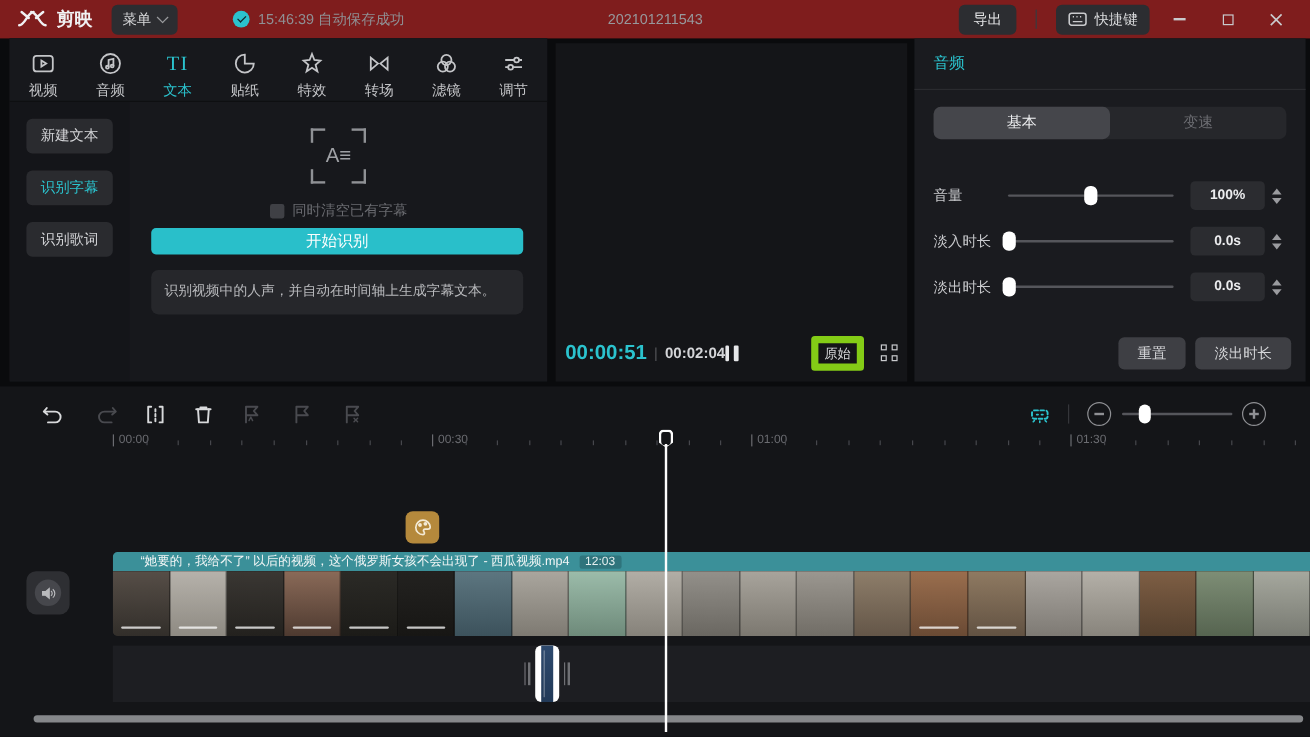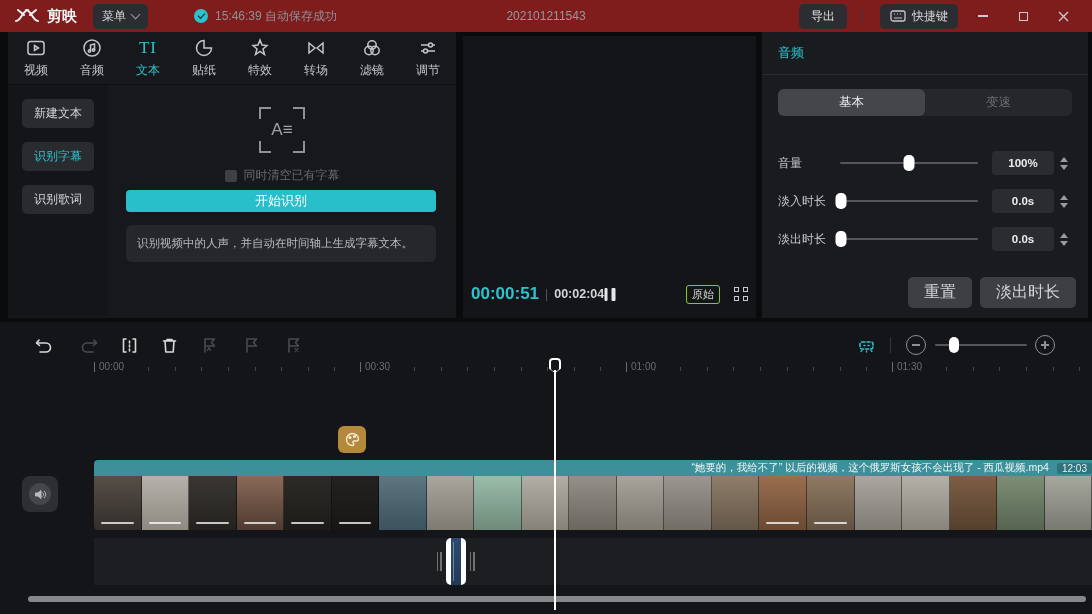--- a/index.html
+++ b/index.html
@@ -24,21 +24,21 @@
   .export-btn { background:#2c2d31; border-radius:5px; padding:4px 12px; color:#e2e3e5; }
   .tb-div { width:1px; height:16px; background:#3a3b3f; margin:0 6px; }
   .shortcut-btn { background:#2c2d31; border-radius:5px; padding:4px 10px; display:flex; align-items:center; gap:6px; }
   .win-btn { width:30px; height:24px; display:flex; align-items:center; justify-content:center; color:#c9cacd; }
   .min-glyph { width:10px; height:1.5px; background:#c9cacd; }
   .max-glyph { width:9px; height:9px; border:1.2px solid #c9cacd; }
 
   
   #media-panel { position:absolute; left:8px; top:32px; width:448px; height:286px; background:#17181c; }
   .media-tabs { height:53px; display:flex; background:#17181c; border-bottom:1px solid #0e0f11; }
-  .mtab { flex:1; display:flex; flex-direction:column; align-items:center; justify-content:center; gap:4px;
+  .mtab { flex:1; display:flex; flex-direction:column; align-items:center; justify-content:flex-end; gap:4px;
     color:#c4c5c8; font-size:12px; cursor:default; }
   .mtab svg { width:20px; height:20px; stroke:#c4c5c8; fill:none; stroke-width:1.5; }
   .mtab.active { color:#2bc3ce; }
   .mtab .ti { font-family:"Liberation Serif","DejaVu Serif",serif; font-size:17px; letter-spacing:1px; color:#2bc3ce; height:20px; line-height:20px; }
   .media-body { display:flex; height:232px; }
   .media-side { width:100px; background:#141519; padding-top:14px; display:flex; flex-direction:column; gap:14px; align-items:center; }
   .side-btn { width:72px; padding:6px 0; text-align:center; background:#2a2b2f; border-radius:5px; color:#d4d5d8; }
   .side-btn.active { color:#2bc3ce; }
   .media-main { flex:1; position:relative; }
   .ae-box { position:absolute; left:50%; top:22px; transform:translateX(-50%); width:46px; height:46px; color:#9b9da1; }
@@ -74,21 +74,21 @@
   .fig .shoe1 { position:absolute; left:5px; top:47px; width:6px; height:3px; background:#e8e6e2; }
   .fig .shoe2 { position:absolute; left:23px; top:47px; width:6px; height:3px; background:#e8e6e2; }
   .sub-overlay { position:absolute; left:0; right:0; bottom:17%; text-align:center; color:#fbfbfb; font-size:11px;
     text-shadow:0 1px 2px rgba(0,0,0,.8); letter-spacing:1px; }
   .pv-controls { position:absolute; left:8px; right:8px; bottom:13px; height:22px; display:flex; align-items:center; }
   .t-cur { color:#2bc3ce; font-weight:bold; font-size:17px; }
   .t-sep { color:#55565a; margin:0 6px; }
   .t-total { color:#d4d5d8; font-weight:bold; font-size:12.5px; }
   .pause-btn { position:absolute; left:50%; transform:translateX(-50%); display:flex; gap:4px; }
   .pause-btn i { width:3.5px; height:13px; background:#e6e7e9; border-radius:1px; }
-  .orig-btn { margin-left:auto; border:1px solid #84cc16; border-radius:3px; padding:1px 5px; font-size:11px; color:#d8d9db; }
+  .orig-btn { margin-left:auto; border:6px solid #84cc16; border-radius:3px; padding:1px 5px; font-size:11px; color:#d8d9db; }
   .fs-btn { margin-left:14px; width:14px; height:14px; position:relative; }
   .fs-btn span { position:absolute; width:5px; height:5px; border:1.6px solid #c9cacd; }
   .fs-tl{left:0;top:0;border-right:none;border-bottom:none;} .fs-tr{right:0;top:0;border-left:none;border-bottom:none;}
   .fs-bl{left:0;bottom:0;border-right:none;border-top:none;} .fs-br{right:0;bottom:0;border-left:none;border-top:none;}
 
   #inspector { position:absolute; left:762px; top:32px; width:326px; height:286px; background:#1a1b1f; }
   .insp-header { height:43px; display:flex; align-items:center; padding-left:16px; color:#2bc3ce; font-size:13px;
     border-bottom:1px solid #2a2b2f; }
   .seg { margin:14px 16px 0; height:27px; background:#26272b; border-radius:6px; display:flex; }
   .seg-item { flex:1; display:flex; align-items:center; justify-content:center; color:#6c6d72; font-size:12.5px; border-radius:6px; }
@@ -96,21 +96,21 @@
   .slider-row { position:absolute; left:16px; right:14px; height:22px; display:flex; align-items:center; }
   .sl-label { width:62px; color:#c9cacd; font-size:12px; }
   .sl-track { flex:1; position:relative; height:2px; background:#55565b; border-radius:1px; margin-right:14px; }
   .sl-handle { position:absolute; top:50%; transform:translate(-50%,-50%); width:11px; height:16px; background:#fff; border-radius:5px; }
   .sl-value { width:62px; height:24px; background:#2b2c30; border-radius:4px; display:flex; align-items:center;
     justify-content:center; color:#ecedef; font-weight:bold; font-size:11.5px; }
   .stepper { width:20px; height:24px; display:flex; flex-direction:column; align-items:center; justify-content:center; gap:3px; }
   .st-up { width:0; height:0; border-left:4px solid transparent; border-right:4px solid transparent; border-bottom:5px solid #9a9b9f; }
   .st-dn { width:0; height:0; border-left:4px solid transparent; border-right:4px solid transparent; border-top:5px solid #9a9b9f; }
   .insp-footer { position:absolute; right:12px; bottom:10px; display:flex; gap:8px; }
-  .insp-btn { background:#3e3f44; border-radius:5px; padding:5px 16px; color:#d4d5d8; font-size:16px; }
+  .insp-btn { background:#3e3f44; border-radius:5px; padding:5px 16px; color:#d4d5d8; font-size:12px; }
 
   
   #timeline { position:absolute; left:0; top:322px; width:1092px; height:292px; background:#141518; }
   .tl-toolbar { position:absolute; left:0; top:8px; height:30px; width:100%; }
   .tl-icon { position:absolute; top:0; width:30px; height:30px; display:flex; align-items:center; justify-content:center; }
   .tl-icon svg { width:19px; height:19px; stroke:#d8d9db; fill:none; stroke-width:1.6; stroke-linecap:round; stroke-linejoin:round; }
   .tl-icon.disabled svg { stroke:#494a4f; }
   .snap-icon svg { stroke:#2bc3ce; }
   .tl-div { position:absolute; top:7px; width:1px; height:16px; background:#35363a; }
   .zoom-circle { position:absolute; top:5px; width:20px; height:20px; border:1.4px solid #8f9094; border-radius:50%;
@@ -128,22 +128,22 @@
   .chip { position:absolute; left:338px; top:104px; width:28px; height:27px; background:#b5893c; border-radius:6px;
     display:flex; align-items:center; justify-content:center; }
   .chip svg { width:15px; height:15px; stroke:#f3ead6; fill:none; stroke-width:1.4; }
 
   .mute-btn { position:absolute; left:22px; top:154px; width:36px; height:36px; background:#2e2f33; border-radius:8px;
     display:flex; align-items:center; justify-content:center; }
   .mute-inner { width:22px; height:22px; background:#46474c; border-radius:50%; display:flex; align-items:center; justify-content:center; }
   .mute-inner svg { width:13px; height:13px; fill:#b9babd; stroke:#b9babd; stroke-width:1; }
 
   #video-track { position:absolute; left:94px; top:138px; width:998px; height:70px; border-radius:4px 0 0 4px; overflow:hidden; }
-  .clip-header { height:16px; background:#3b9099; display:flex; align-items:center; gap:8px; padding-left:3px;
-    color:#f2f6f6; font-size:10.5px; white-space:nowrap; overflow:hidden;justify-content:flex-end; }
+  .clip-header { height:16px; background:#3b9099; display:flex; align-items:center; gap:8px; padding-left:23px;
+    color:#f2f6f6; font-size:10.5px; white-space:nowrap; overflow:hidden; }
   .clip-dur { background:#2f747c; border-radius:2px; padding:0 5px; font-size:10px; color:#e4efef; }
   .thumbs { display:flex; height:54px; background:#222; }
   .thumb { flex:1; position:relative; border-right:1px solid rgba(0,0,0,.45); }
   .thumb .sub { position:absolute; left:15%; right:15%; bottom:6px; height:2px; background:rgba(255,255,255,.75); border-radius:1px; }
 
   #track2 { position:absolute; left:94px; top:216px; width:998px; height:47px; background:#1d1e22; }
   .sel-clip { position:absolute; left:352px; top:0; width:20px; height:47px; background:#fff; border-radius:5px;
     display:flex; align-items:center; justify-content:center; }
   .sel-inner { width:10px; height:47px; background:linear-gradient(#2e4a6e,#223a58); position:relative; }
   .sel-inner:before { content:""; position:absolute; left:2px; top:4px; bottom:4px; width:1px; background:rgba(255,255,255,.35); }

